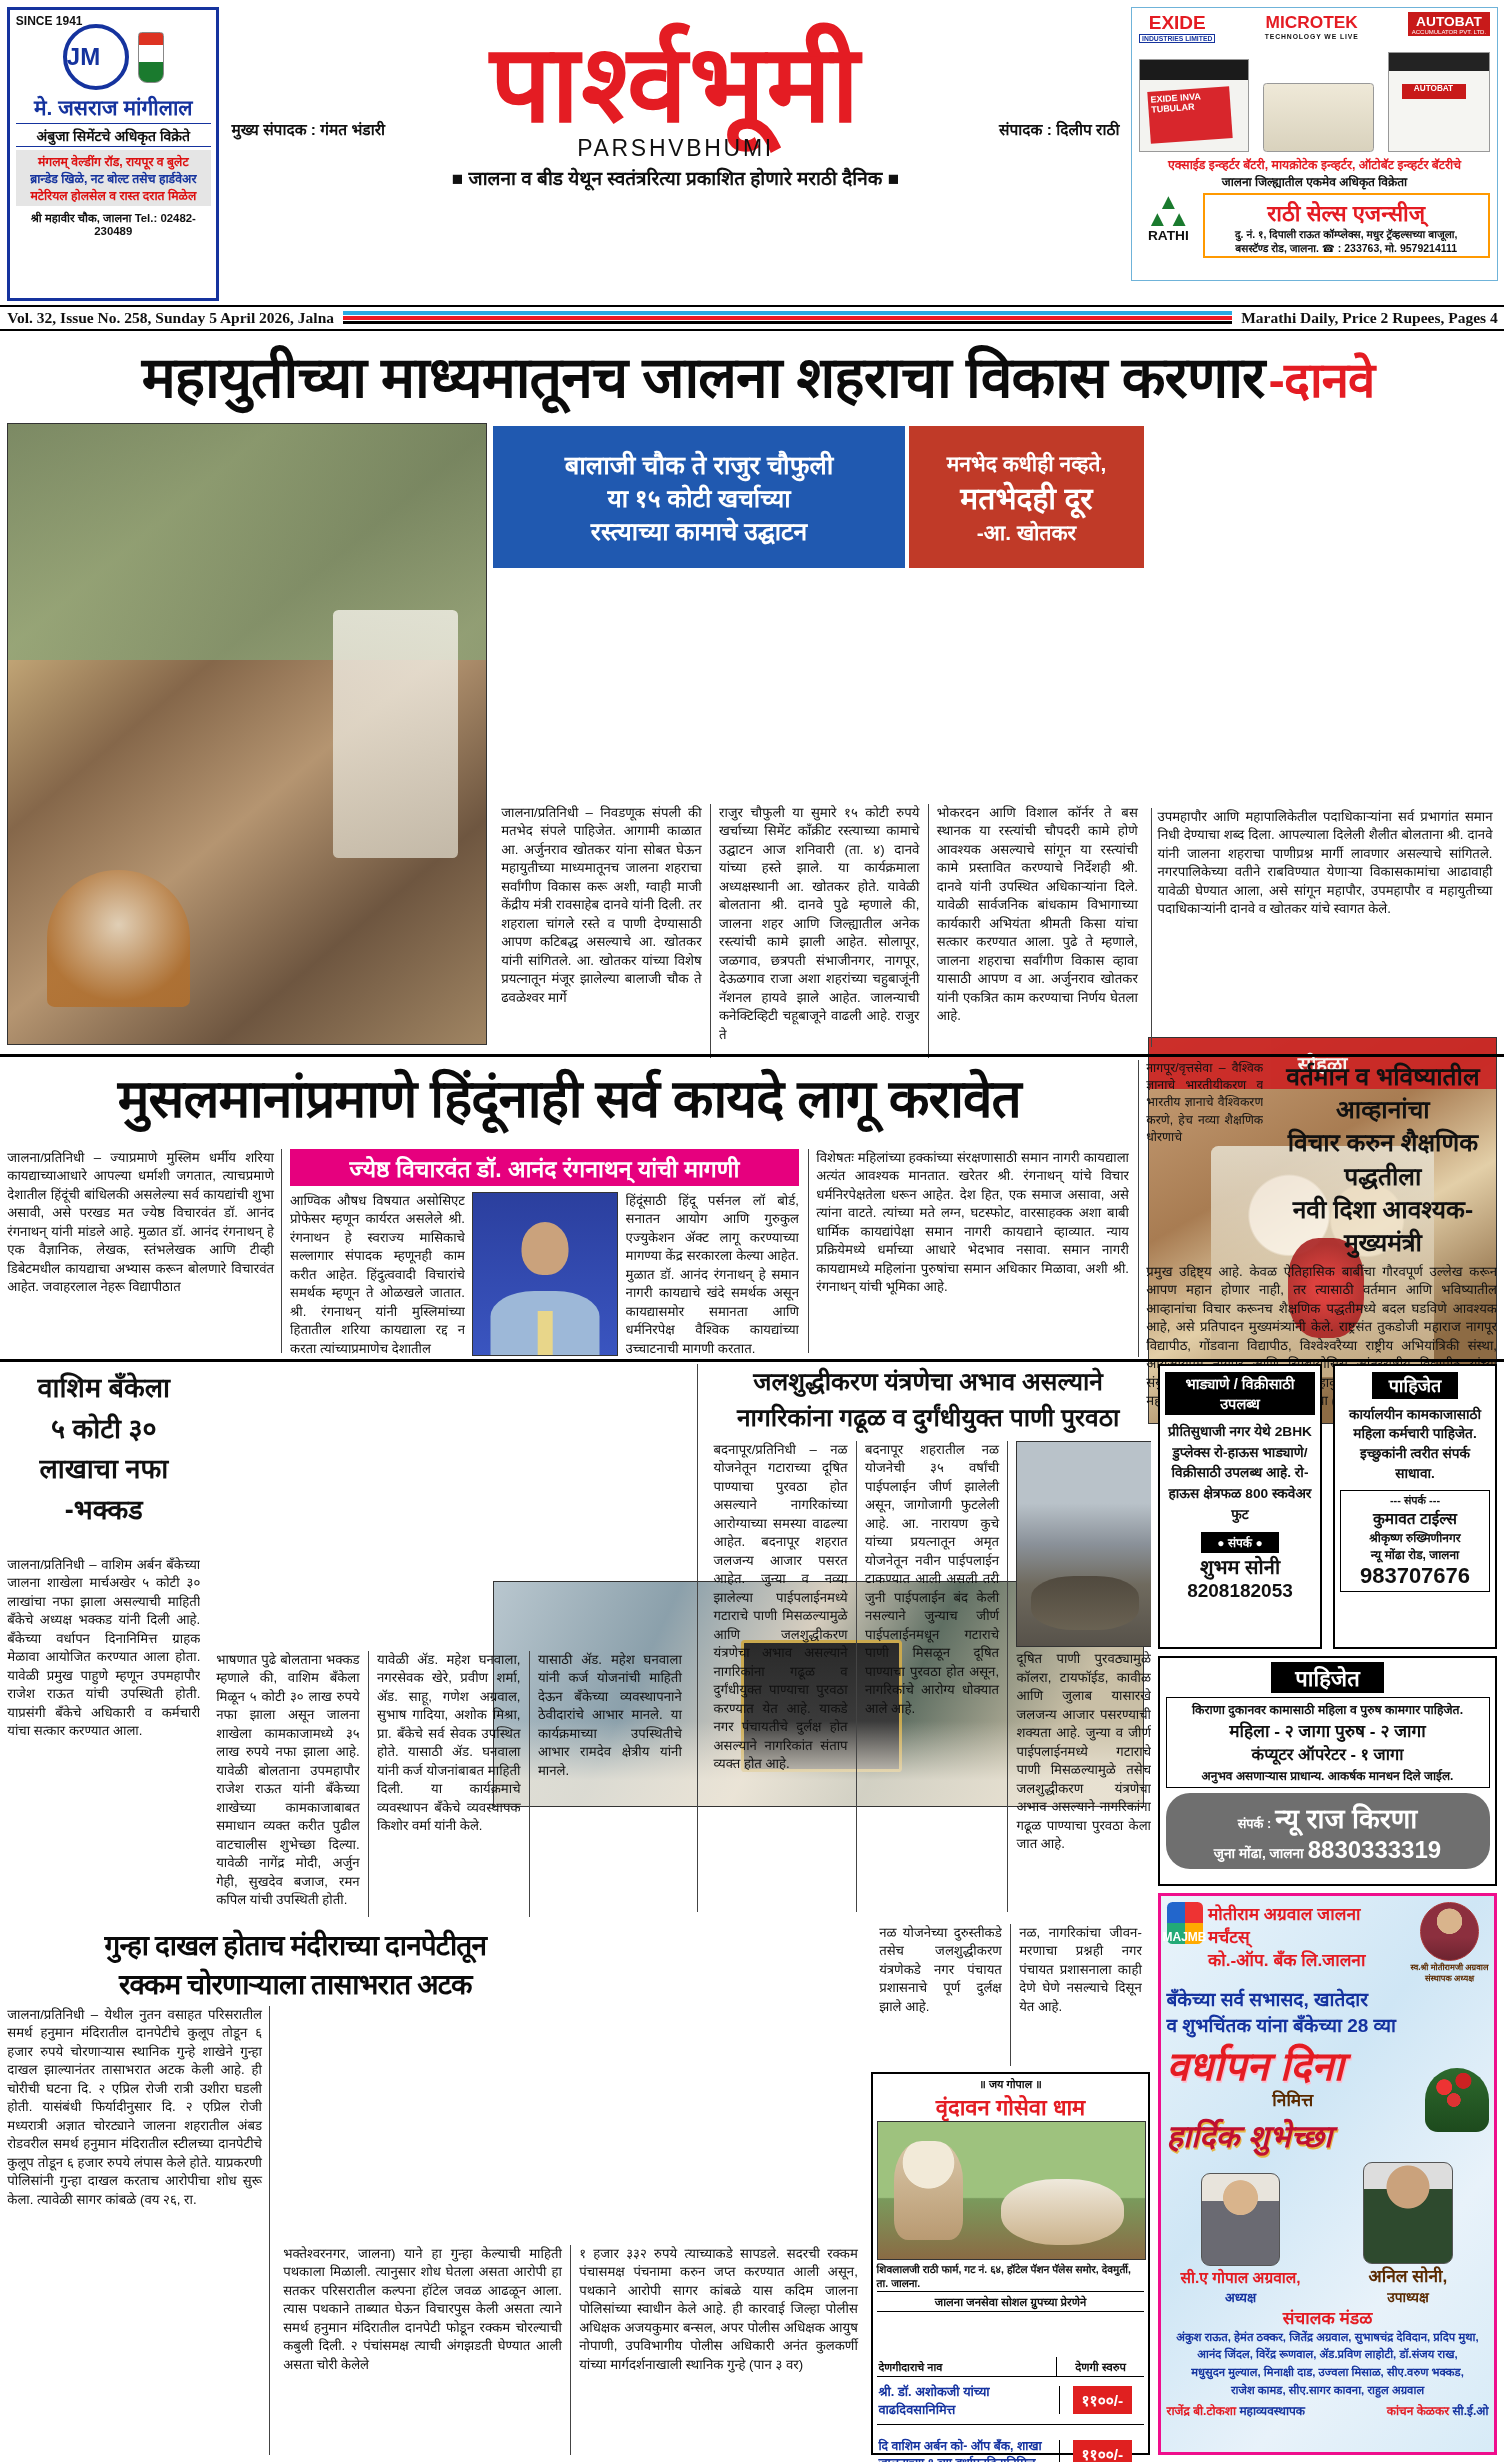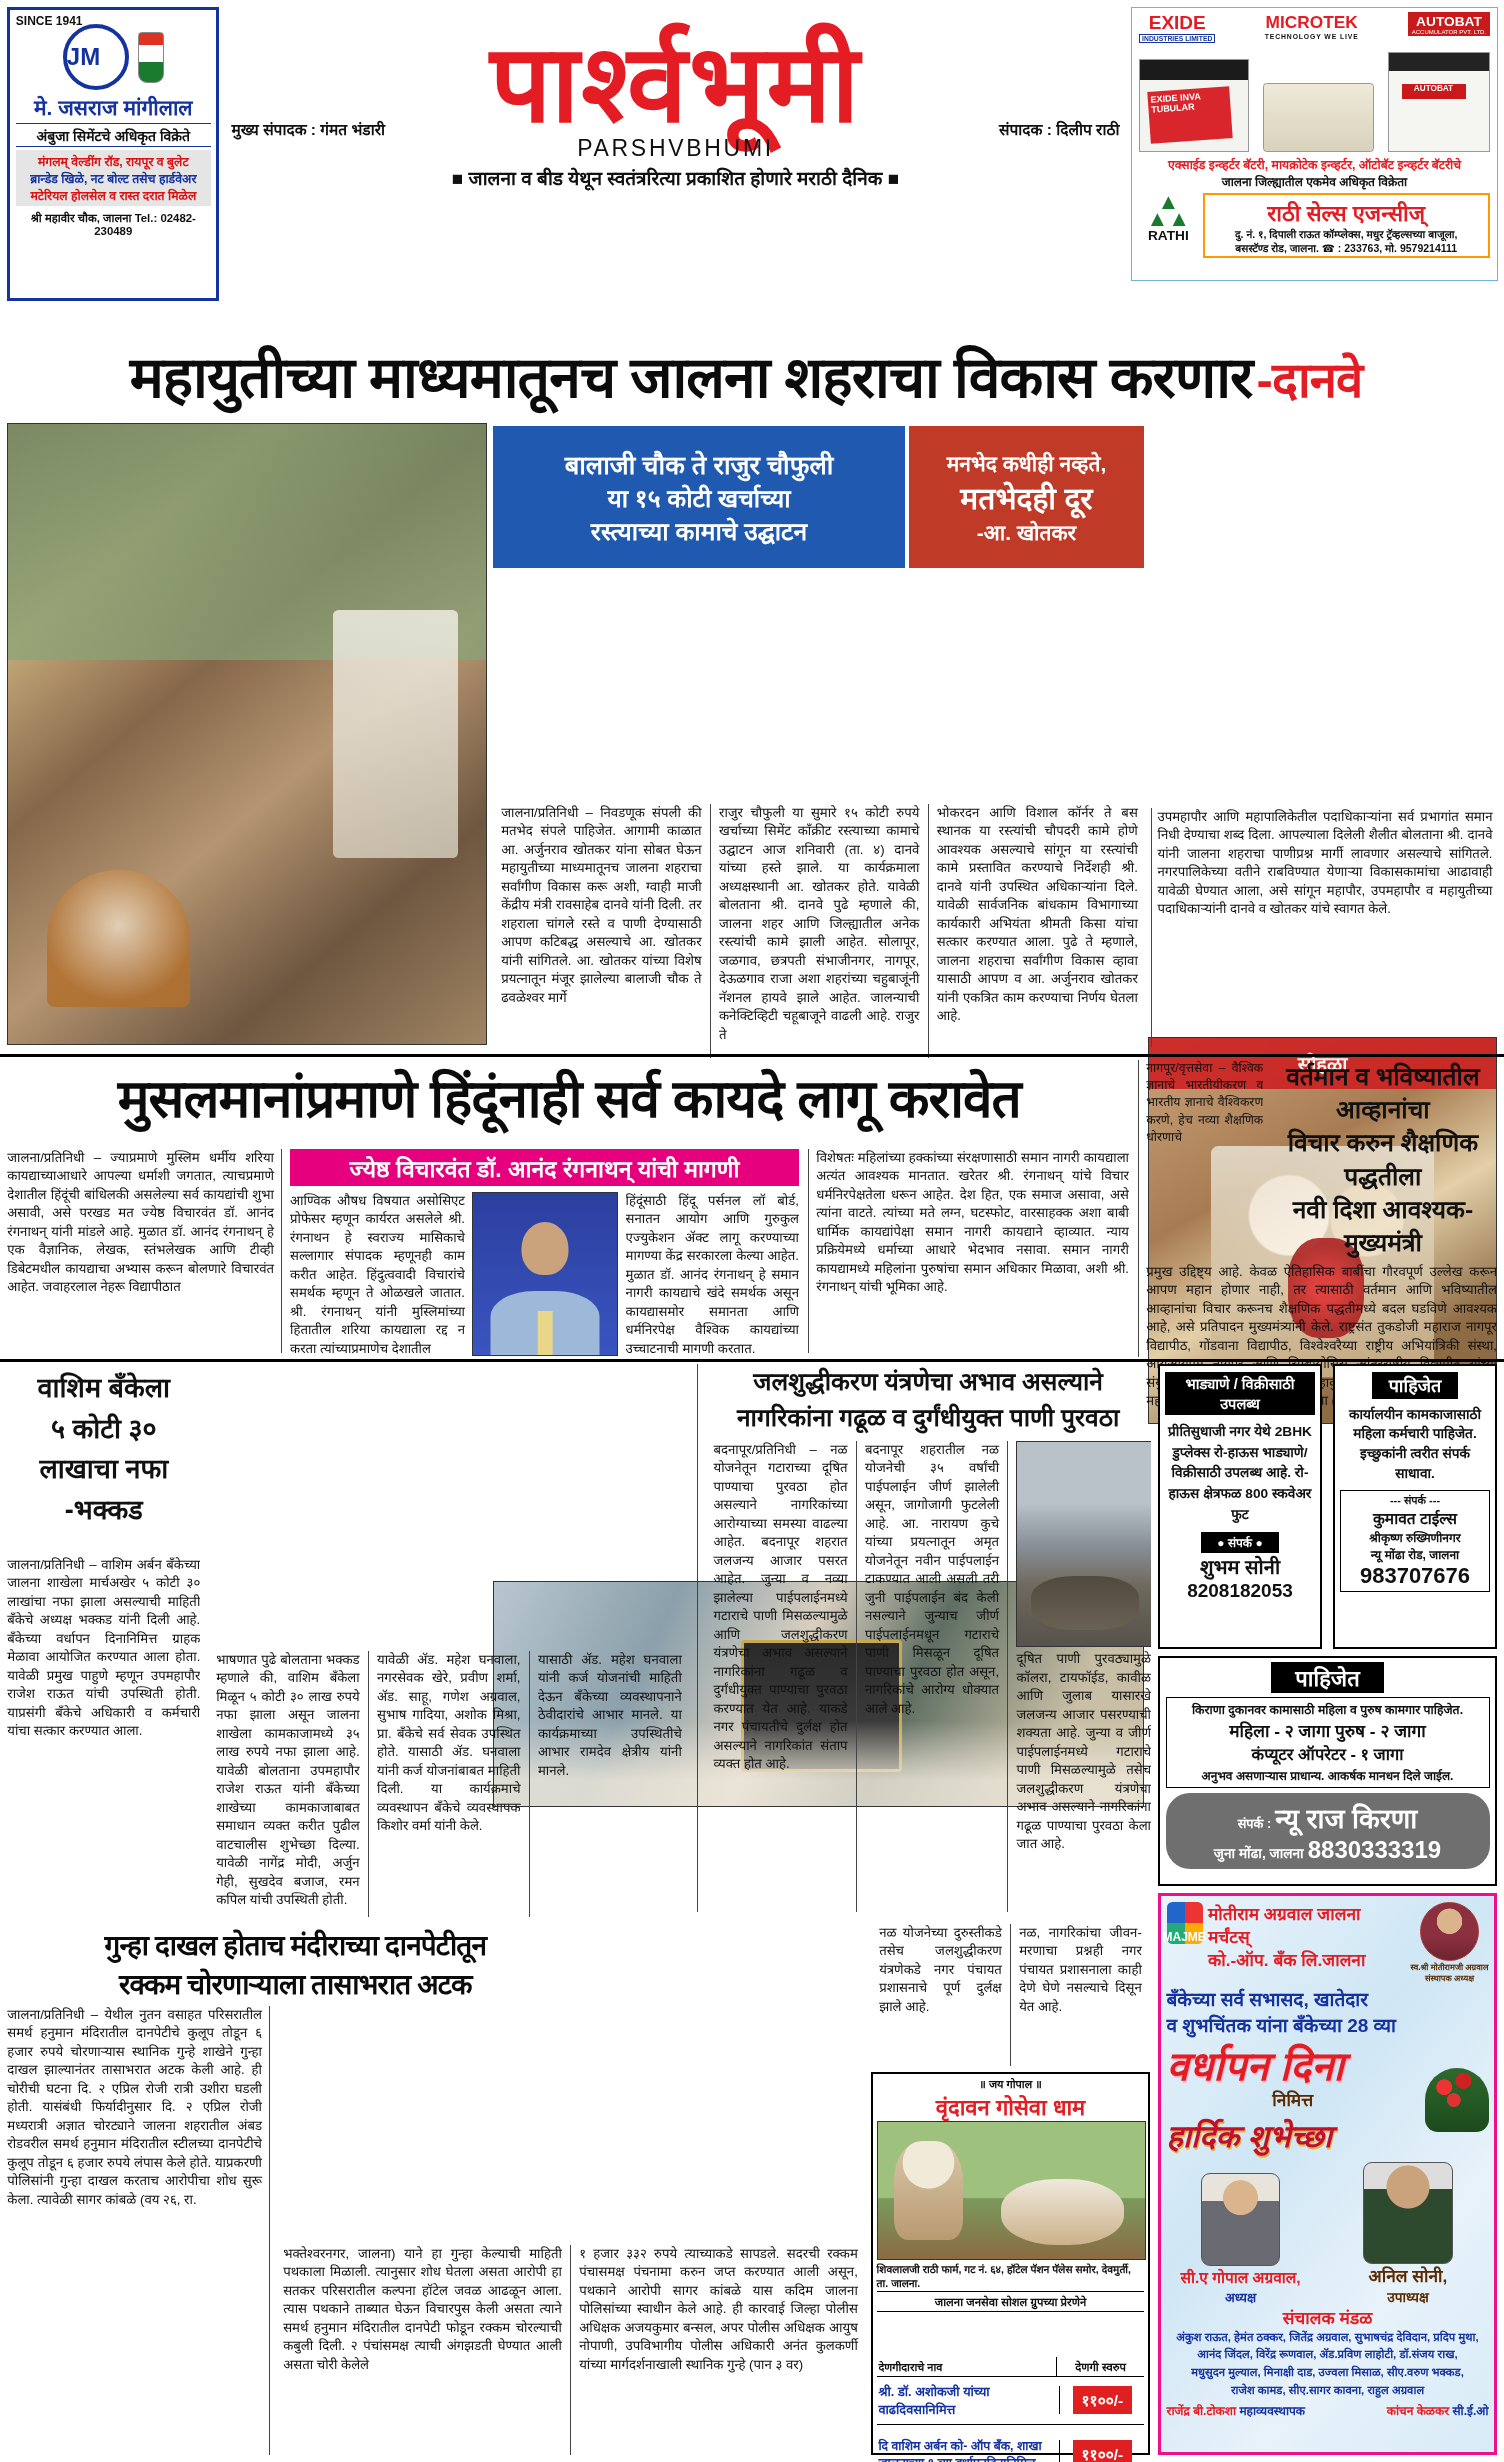--- a/index.html
+++ b/index.html
@@ -85,22 +85,31 @@
         <div style="font-weight:800;font-size:13.7px;">RATHI</div>
       </div>
       <div style="flex:1;border:2.7px solid #f90;padding:1.8px 3.6px;text-align:center;">
         <div style="color:#e41c23;font-weight:800;font-size:22px;">राठी सेल्स एजन्सीज्</div>
         <div style="font-weight:700;font-size:10.5px;">दु. नं. १, दिपाली राऊत कॉम्प्लेक्स, मधुर ट्रॅव्हल्सच्या बाजूला,</div>
         <div style="font-weight:700;font-size:10.5px;">बसस्टॅण्ड रोड, जालना. ☎ : 233763, मो. 9579214111</div>
       </div>
     </div>
   </div>
 
-
-  <div class="abs center" style="left:1px;top:336px;width:1490px;height:84px;">
+  <div class="abs" style="left:0;top:305px;width:1505px;height:25.5px;border-top:2.7px solid #000;border-bottom:2.7px solid #000;display:flex;align-items:center;padding:0 7.3px;gap:9px;font-family:'Liberation Serif','DejaVu Serif',serif;">
+    <div style="font-weight:700;font-size:15.5px;white-space:nowrap;">Vol. 32, Issue No. 258, Sunday 5 April 2026, Jalna</div>
+    <div style="flex:1;height:12.8px;display:flex;flex-direction:column;justify-content:space-between;">
+      <div style="height:3.6px;background:#29abe2;"></div>
+      <div style="height:3.6px;background:#ed1c24;"></div>
+      <div style="height:2.7px;background:#000;"></div>
+    </div>
+    <div style="font-weight:700;font-size:15.5px;white-space:nowrap;">Marathi Daily, Price 2 Rupees, Pages 4</div>
+  </div>
+
+  <div class="abs center" style="left:13px;top:336px;width:1490px;height:84px;">
     <span class="hl" style="font-size:57px;">महायुतीच्या माध्यमातूनच जालना शहराचा विकास करणार</span>
     <span class="hl" style="font-size:49px;color:#e41c23;">-दानवे</span>
   </div>
 
   <div class="abs photo" style="left:7.3px;top:423px;width:480px;height:622px;background:linear-gradient(140deg,#9a7d5d,#c4a878 22%,#85674a 40%,#b59571 58%,#6e5640 78%,#a08563);">
     <div style="position:absolute;left:0;top:0;width:100%;height:38%;background:linear-gradient(#6f8f67,#86a578);opacity:.7;"></div>
     <div style="position:absolute;left:8%;bottom:6%;width:30%;height:22%;background:radial-gradient(circle at 50% 40%,#e8d9c2,#b2702e 70%);border-radius:50% 50% 7.3px 7.3px;opacity:.85;"></div>
     <div style="position:absolute;right:6%;top:30%;width:26%;height:40%;background:linear-gradient(#f5f2ea,#d9d2c2);opacity:.8;border-radius:5.5px;"></div>
   </div>
 

